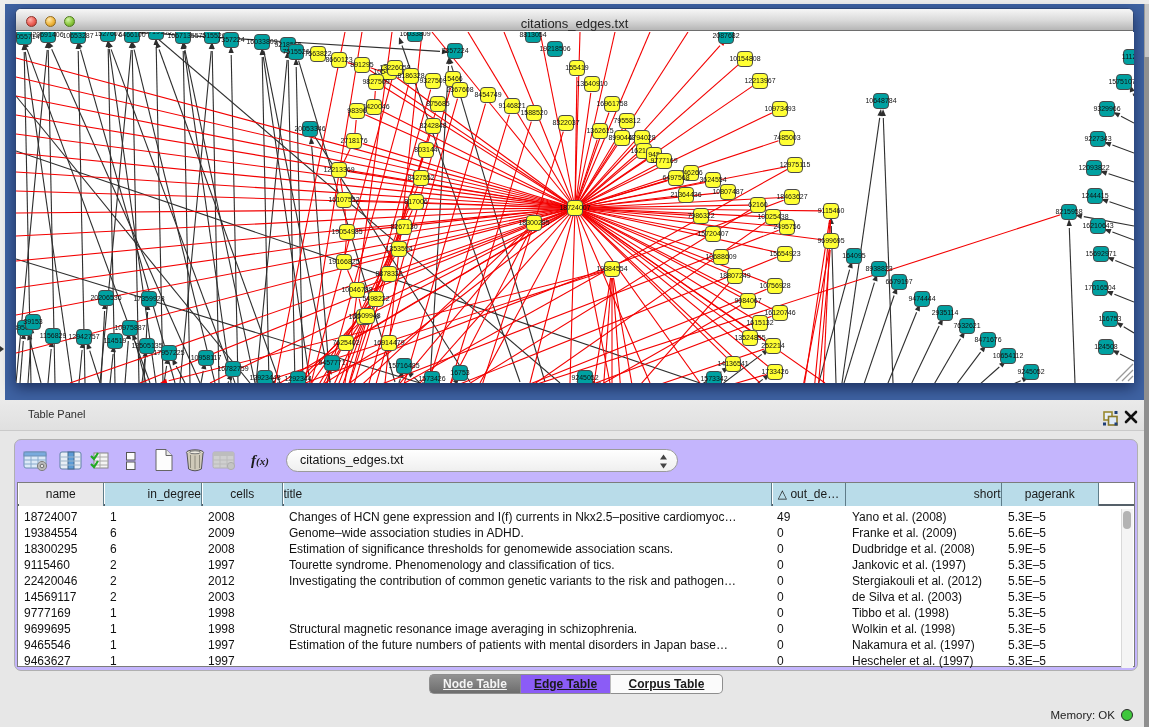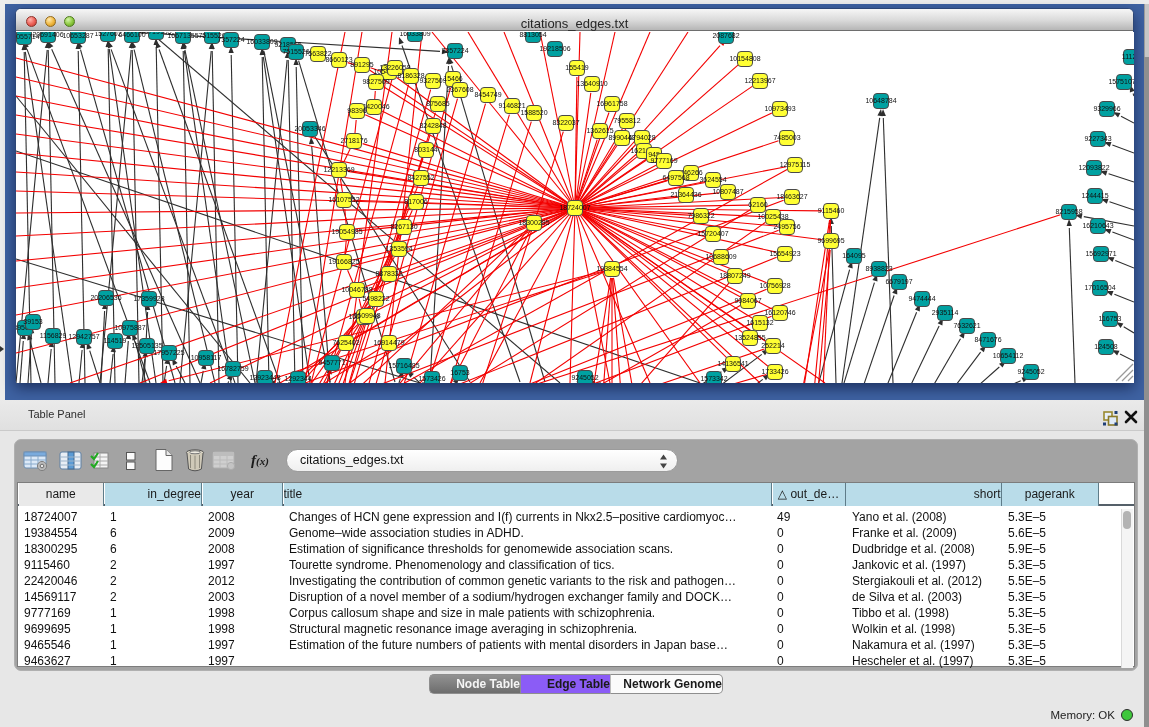--- a/index.html
+++ b/index.html
@@ -10,27 +10,27 @@
 .titlebar { position:absolute; left:0; top:0; width:100%; height:22px;
   border-radius:5px 5px 0 0; background:linear-gradient(#f6f6f6,#d9d9d9 55%,#b6b6b6);
   border-bottom:1px solid #6e6e6e; }
 .tl { position:absolute; top:6.5px; width:11px; height:11px; border-radius:50%; }
 .title { position:absolute; width:100%; text-align:center; top:7px; font-size:13px; color:#262626; }
 .canvas { position:absolute; left:0; top:23px; width:1118px; height:351px; background:#fff; overflow:hidden; }
 .tpanel { position:absolute; left:0; top:400px; width:1149px; height:327px; background:#e7e7e7; }
 .ptitle { position:absolute; left:0; top:0; width:100%; height:31px;
   background:linear-gradient(#eaeaea,#e0e0e0); border-bottom:1px solid #cacaca; }
 .pbox { position:absolute; left:14px; top:39px; width:1124px; height:232px;
-  background:#a3a3a3; border:1px solid #b0b0b0; border-radius:7px; }
+  background:#c4b5fd; border:1px solid #b0b0b0; border-radius:7px; }
 .grid { position:absolute; left:2px; top:42px; width:1118px; height:185px;
   background:#fff; border:1px solid #7c7c7c; font-size:12px; color:#111; }
 .ghead { position:absolute; left:0; top:0; width:100%; height:23px;
   border-bottom:2px solid #556069; font-size:12px; color:#1a1a1a; }
 .tabseg { position:absolute; top:274px; height:20px; border:1px solid #8e8e8e;
-  font-size:12px; font-weight:bold; line-height:19px; text-align:right; }
+  font-size:12px; font-weight:bold; line-height:19px; text-align:center;text-decoration:underline; }
 </style></head><body>
 
 <div class="desktop"></div>
 
 <div style="position:absolute;left:1144px;top:4px;width:5px;height:53px;background:#c6c6c6;border-left:1px solid #9a9a9a;z-index:60"></div>
 <div style="position:absolute;left:1144px;top:57px;width:5px;height:670px;background:#8f8f8f;z-index:60"></div>
 
 <div style="position:absolute;left:0;top:0;width:5px;height:400px;background:#ededed"></div>
 <div style="position:absolute;left:0px;top:346px;width:0;height:0;border-left:4px solid #333;border-top:3px solid transparent;border-bottom:3px solid transparent"></div>
 
@@ -1114,21 +1114,21 @@
       <svg style="position:absolute;right:9px;top:4px" width="9" height="15">
         <path d="M4.5 0.5 L8 5.5 L1 5.5 Z" fill="#444"></path>
         <path d="M4.5 14.5 L8 9.5 L1 9.5 Z" fill="#444"></path>
       </svg>
     </div>
 
     <div class="grid">
       <div class="ghead">
           <div style="position:absolute;left:0.5px;top:0;width:85.5px;height:23px;background:#e9e9e9;border-right:1px solid #5f7c89;line-height:23px;text-align:center;overflow:hidden">name</div>
           <div style="position:absolute;left:86.5px;top:0;width:97.5px;height:23px;background:#b9dce9;border-right:1px solid #5f7c89;line-height:23px;text-align:right;overflow:hidden">in_degree</div>
-          <div style="position:absolute;left:184.5px;top:0;width:80.5px;height:23px;background:#b9dce9;border-right:1px solid #5f7c89;line-height:23px;text-align:center;overflow:hidden">year</div>
+          <div style="position:absolute;left:184.5px;top:0;width:80.5px;height:23px;background:#b9dce9;border-right:1px solid #5f7c89;line-height:23px;text-align:center;overflow:hidden">cells</div>
           <div style="position:absolute;left:265.5px;top:0;width:488.5px;height:23px;background:#b9dce9;border-right:1px solid #5f7c89;line-height:23px;overflow:hidden">title</div>
           <div style="position:absolute;left:754.5px;top:0;width:73px;height:23px;background:#b9dce9;border-right:1px solid #5f7c89;line-height:23px;text-align:center;overflow:hidden">△ out_de…</div>
           <div style="position:absolute;left:828px;top:0;width:155.5px;height:23px;background:#b9dce9;border-right:1px solid #5f7c89;line-height:23px;text-align:right;overflow:hidden">short</div>
           <div style="position:absolute;left:984px;top:0;width:96.5px;height:23px;background:#b9dce9;border-right:1px solid #5f7c89;line-height:23px;text-align:center;overflow:hidden">pagerank</div>
         </div>
       <div style="position:absolute;left:0;top:25.5px;width:100%;height:160px;overflow:hidden">
           <div style="position:absolute;left:6px;top:0px;width:480px;height:16px;line-height:16px;white-space:nowrap;overflow:hidden">18724007</div>
           <div style="position:absolute;left:92px;top:0px;width:480px;height:16px;line-height:16px;white-space:nowrap;overflow:hidden">1</div>
           <div style="position:absolute;left:190px;top:0px;width:480px;height:16px;line-height:16px;white-space:nowrap;overflow:hidden">2008</div>
           <div style="position:absolute;left:271px;top:0px;width:480px;height:16px;line-height:16px;white-space:nowrap;overflow:hidden">Changes of HCN gene expression and I(f) currents in Nkx2.5–positive cardiomyoc…</div>
@@ -1159,28 +1159,26 @@
           <div style="position:absolute;left:6px;top:64px;width:480px;height:16px;line-height:16px;white-space:nowrap;overflow:hidden">22420046</div>
           <div style="position:absolute;left:92px;top:64px;width:480px;height:16px;line-height:16px;white-space:nowrap;overflow:hidden">2</div>
           <div style="position:absolute;left:190px;top:64px;width:480px;height:16px;line-height:16px;white-space:nowrap;overflow:hidden">2012</div>
           <div style="position:absolute;left:271px;top:64px;width:480px;height:16px;line-height:16px;white-space:nowrap;overflow:hidden">Investigating the contribution of common genetic variants to the risk and pathogen…</div>
           <div style="position:absolute;left:759px;top:64px;width:480px;height:16px;line-height:16px;white-space:nowrap;overflow:hidden">0</div>
           <div style="position:absolute;left:834px;top:64px;width:480px;height:16px;line-height:16px;white-space:nowrap;overflow:hidden">Stergiakouli et al. (2012)</div>
           <div style="position:absolute;left:990px;top:64px;width:480px;height:16px;line-height:16px;white-space:nowrap;overflow:hidden">5.5E–5</div>
           <div style="position:absolute;left:6px;top:80px;width:480px;height:16px;line-height:16px;white-space:nowrap;overflow:hidden">14569117</div>
           <div style="position:absolute;left:92px;top:80px;width:480px;height:16px;line-height:16px;white-space:nowrap;overflow:hidden">2</div>
           <div style="position:absolute;left:190px;top:80px;width:480px;height:16px;line-height:16px;white-space:nowrap;overflow:hidden">2003</div>
-          <div style="position:absolute;left:271px;top:80px;width:480px;height:16px;line-height:16px;white-space:nowrap;overflow:hidden">Disruption of a novel member of a sodium/hydrogen exchanger family and DOCK…</div>
           <div style="position:absolute;left:759px;top:80px;width:480px;height:16px;line-height:16px;white-space:nowrap;overflow:hidden">0</div>
           <div style="position:absolute;left:834px;top:80px;width:480px;height:16px;line-height:16px;white-space:nowrap;overflow:hidden">de Silva et al. (2003)</div>
           <div style="position:absolute;left:990px;top:80px;width:480px;height:16px;line-height:16px;white-space:nowrap;overflow:hidden">5.3E–5</div>
           <div style="position:absolute;left:6px;top:96px;width:480px;height:16px;line-height:16px;white-space:nowrap;overflow:hidden">9777169</div>
           <div style="position:absolute;left:92px;top:96px;width:480px;height:16px;line-height:16px;white-space:nowrap;overflow:hidden">1</div>
           <div style="position:absolute;left:190px;top:96px;width:480px;height:16px;line-height:16px;white-space:nowrap;overflow:hidden">1998</div>
-          <div style="position:absolute;left:271px;top:96px;width:480px;height:16px;line-height:16px;white-space:nowrap;overflow:hidden">Corpus callosum shape and size in male patients with schizophrenia.</div>
           <div style="position:absolute;left:759px;top:96px;width:480px;height:16px;line-height:16px;white-space:nowrap;overflow:hidden">0</div>
           <div style="position:absolute;left:834px;top:96px;width:480px;height:16px;line-height:16px;white-space:nowrap;overflow:hidden">Tibbo et al. (1998)</div>
           <div style="position:absolute;left:990px;top:96px;width:480px;height:16px;line-height:16px;white-space:nowrap;overflow:hidden">5.3E–5</div>
           <div style="position:absolute;left:6px;top:112px;width:480px;height:16px;line-height:16px;white-space:nowrap;overflow:hidden">9699695</div>
           <div style="position:absolute;left:92px;top:112px;width:480px;height:16px;line-height:16px;white-space:nowrap;overflow:hidden">1</div>
           <div style="position:absolute;left:190px;top:112px;width:480px;height:16px;line-height:16px;white-space:nowrap;overflow:hidden">1998</div>
           <div style="position:absolute;left:271px;top:112px;width:480px;height:16px;line-height:16px;white-space:nowrap;overflow:hidden">Structural magnetic resonance image averaging in schizophrenia.</div>
           <div style="position:absolute;left:759px;top:112px;width:480px;height:16px;line-height:16px;white-space:nowrap;overflow:hidden">0</div>
           <div style="position:absolute;left:834px;top:112px;width:480px;height:16px;line-height:16px;white-space:nowrap;overflow:hidden">Wolkin et al. (1998)</div>
           <div style="position:absolute;left:990px;top:112px;width:480px;height:16px;line-height:16px;white-space:nowrap;overflow:hidden">5.3E–5</div>
@@ -1199,17 +1197,17 @@
           <div style="position:absolute;left:990px;top:144px;width:480px;height:16px;line-height:16px;white-space:nowrap;overflow:hidden">5.3E–5</div>
         </div>
 
       <div style="position:absolute;left:1103px;top:25.5px;width:12px;height:159px;background:#f4f4f4;border-left:1px solid #d9d9d9"></div>
       <div style="position:absolute;left:1105px;top:28px;width:8px;height:18px;background:#b3b3b3;border-radius:4px"></div>
     </div>
   </div>
 
   <div class="tabseg" style="left:429px;width:91px;border-radius:5px 0 0 5px;background:linear-gradient(#929292,#6d6d6d);color:#f5f5f5;border-right:none">Node Table</div>
   <div class="tabseg" style="left:520px;width:91px;background:#8b5cf6;color:#1a1a1a;border-right:1px solid #bbb">Edge Table</div>
-  <div class="tabseg" style="left:611px;width:112px;border-radius:0 5px 5px 0;background:#fbfbfb;color:#1a1a1a;border-left:none">Network Genome</div>
+  <div class="tabseg" style="left:611px;width:112px;border-radius:0 5px 5px 0;background:#fbfbfb;color:#1a1a1a;border-left:none">Corpus Table</div>
 
   <div style="position:absolute;right:34px;top:309px;font-size:11.5px;color:#222">Memory: OK</div>
   <div style="position:absolute;left:1121px;top:309px;width:12px;height:12px;border-radius:50%;background:#3fc83c;border:1.5px solid #2c2c2c"></div>
 </div>
 
 </body></html>

